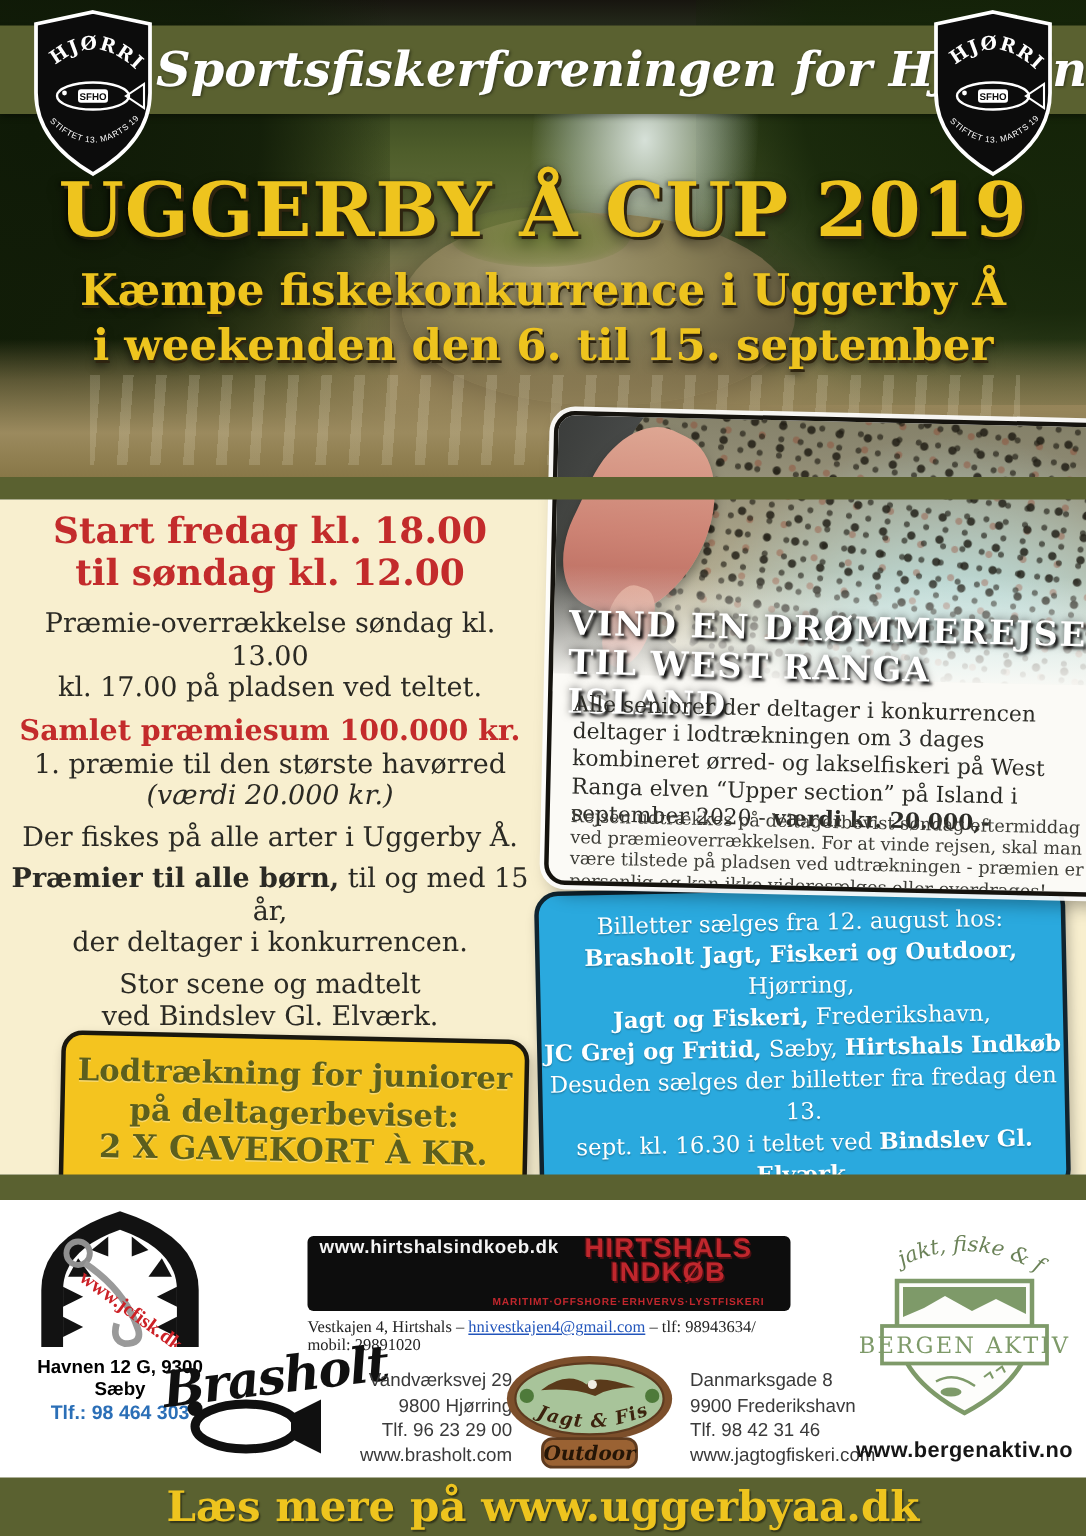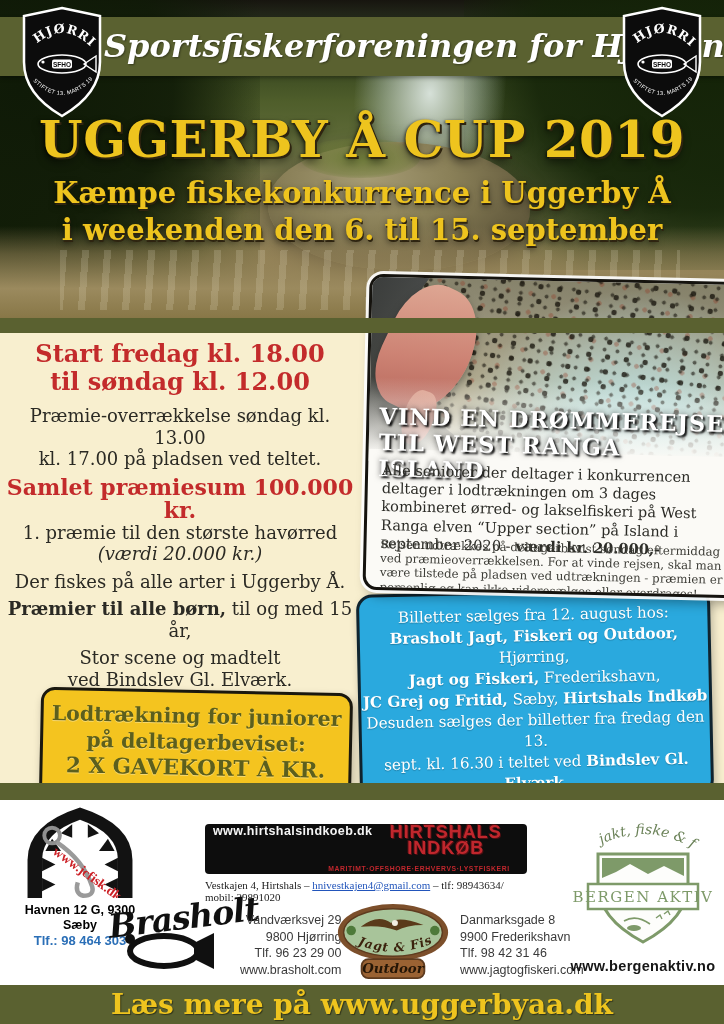--- a/index.html
+++ b/index.html
@@ -44,21 +44,21 @@
   .club-logo.left{left:20px}.club-logo.right{left:620px}
   
   .strip{position:absolute;left:0;width:724px;background:#5a6130;}
   .strip-top{top:318px;height:15px;z-index:2;}
   .strip-bottom{top:783px;height:17px;z-index:6;}
   .content{position:absolute;left:0;top:333px;width:724px;height:450px;background:#f8efcf;z-index:1;}
   .left-col{position:absolute;left:6px;top:7px;width:348px;text-align:center;color:#2b2a24;}
   .red-heading{color:#c32b2b;font-weight:bold;font-size:24px;line-height:28px;margin-bottom:9px;}
   .body-line{font-size:18px;line-height:21.5px;}
   .gap{margin-top:6px;}
-  .red-line{color:#c32b2b;font-weight:bold;font-size:22px;line-height:23px;}
+  .red-line{color:#c32b2b;font-weight:bold;font-size:19px;line-height:23px;}
   .italic{font-style:italic;}
   .bold{font-weight:bold;}
   
   .travel-panel{position:absolute;left:366px;top:-55px;width:372px;height:310px;background:#fbfaf6;
     border:3px solid #15130e;border-radius:14px;overflow:hidden;transform:rotate(1.3deg);z-index:5;
     box-shadow:0 0 0 3px rgba(255,255,255,.92),4px 6px 12px rgba(0,0,0,.35);}
   .fish-photo{position:absolute;left:0;top:0;width:100%;height:172px;overflow:hidden;
     background:linear-gradient(100deg,rgba(58,60,58,.95) 0%,rgba(70,72,70,.6) 22%,rgba(70,72,70,0) 45%),
       linear-gradient(168deg,#53565a 0%,#696b66 20%,#8d8a74 40%,#a8a289 58%,#bdb89d 74%,#cdcdb8 100%);}
   .fish-body{position:absolute;left:10%;top:-30%;width:110%;height:150%;transform:rotate(7deg);
@@ -203,20 +203,21 @@
       </div>
       <div class="body-line">Præmie-overrækkelse søndag kl. 13.00</div>
       <div class="body-line">kl. 17.00 på pladsen ved teltet.</div>
       <div class="red-line gap">Samlet præmiesum 100.000 kr.</div>
       <div class="body-line">1. præmie til den største havørred</div>
       <div class="body-line italic">(værdi 20.000 kr.)</div>
       <div class="body-line gap">Der fiskes på alle arter i Uggerby Å.</div>
       <div class="body-line gap">
         <span class="bold">Præmier til alle børn,</span><span> til og med 15 år,</span>
       </div>
+      <div class="body-line">der deltager i konkurrencen.</div>
       <div class="body-line gap">Stor scene og madtelt</div>
       <div class="body-line">ved Bindslev Gl. Elværk.</div>
       <div class="body-line gap">Gratis camping ved elværket.</div>
       <div class="body-line italic gap">Alle er velkommen</div>
     </div>
 
     <div class="travel-panel">
       <div class="fish-photo">
         <div class="fish-body">
           <div class="fish-spots"></div>

